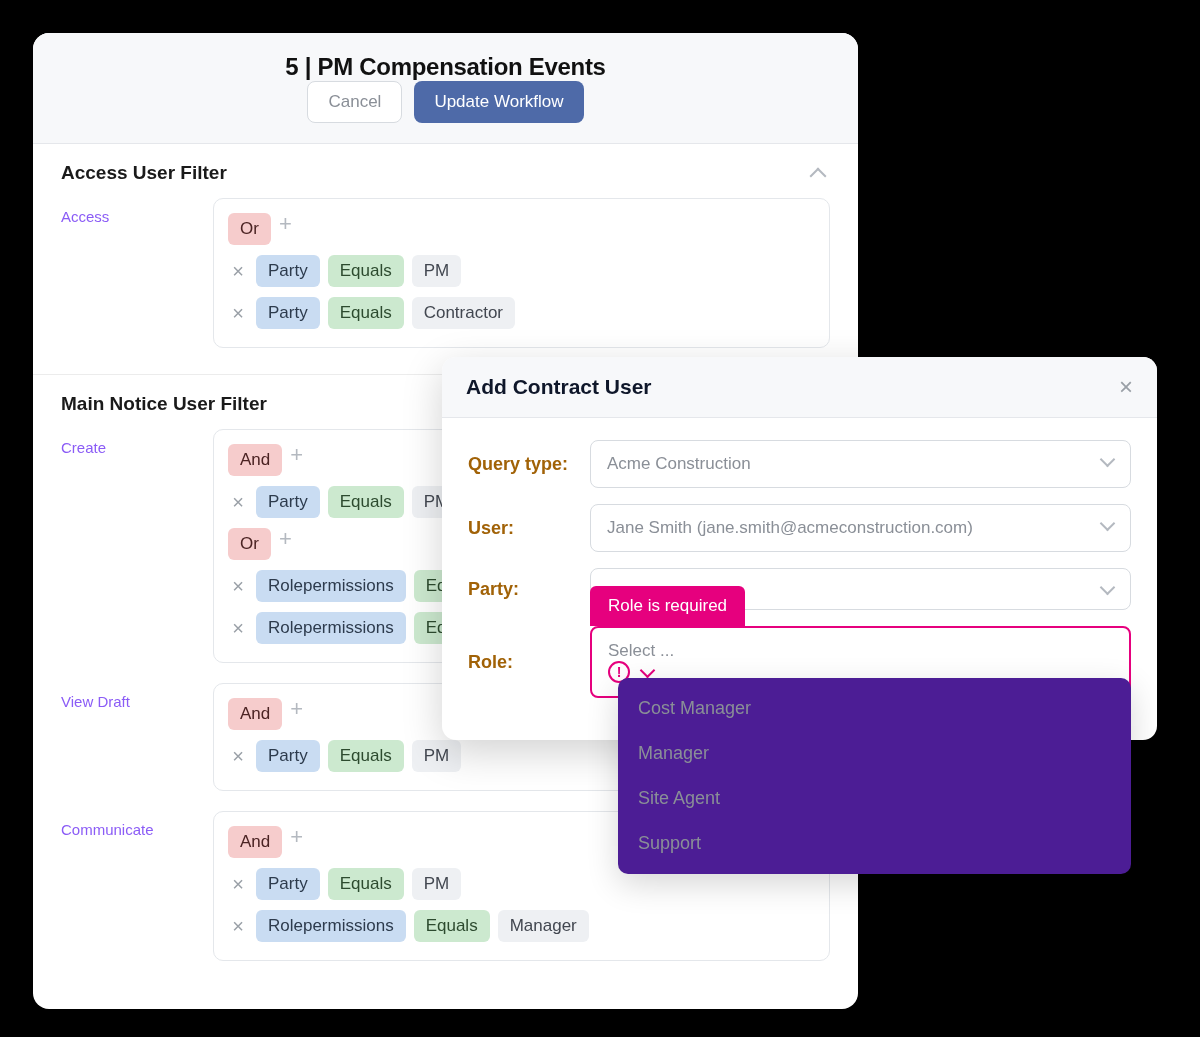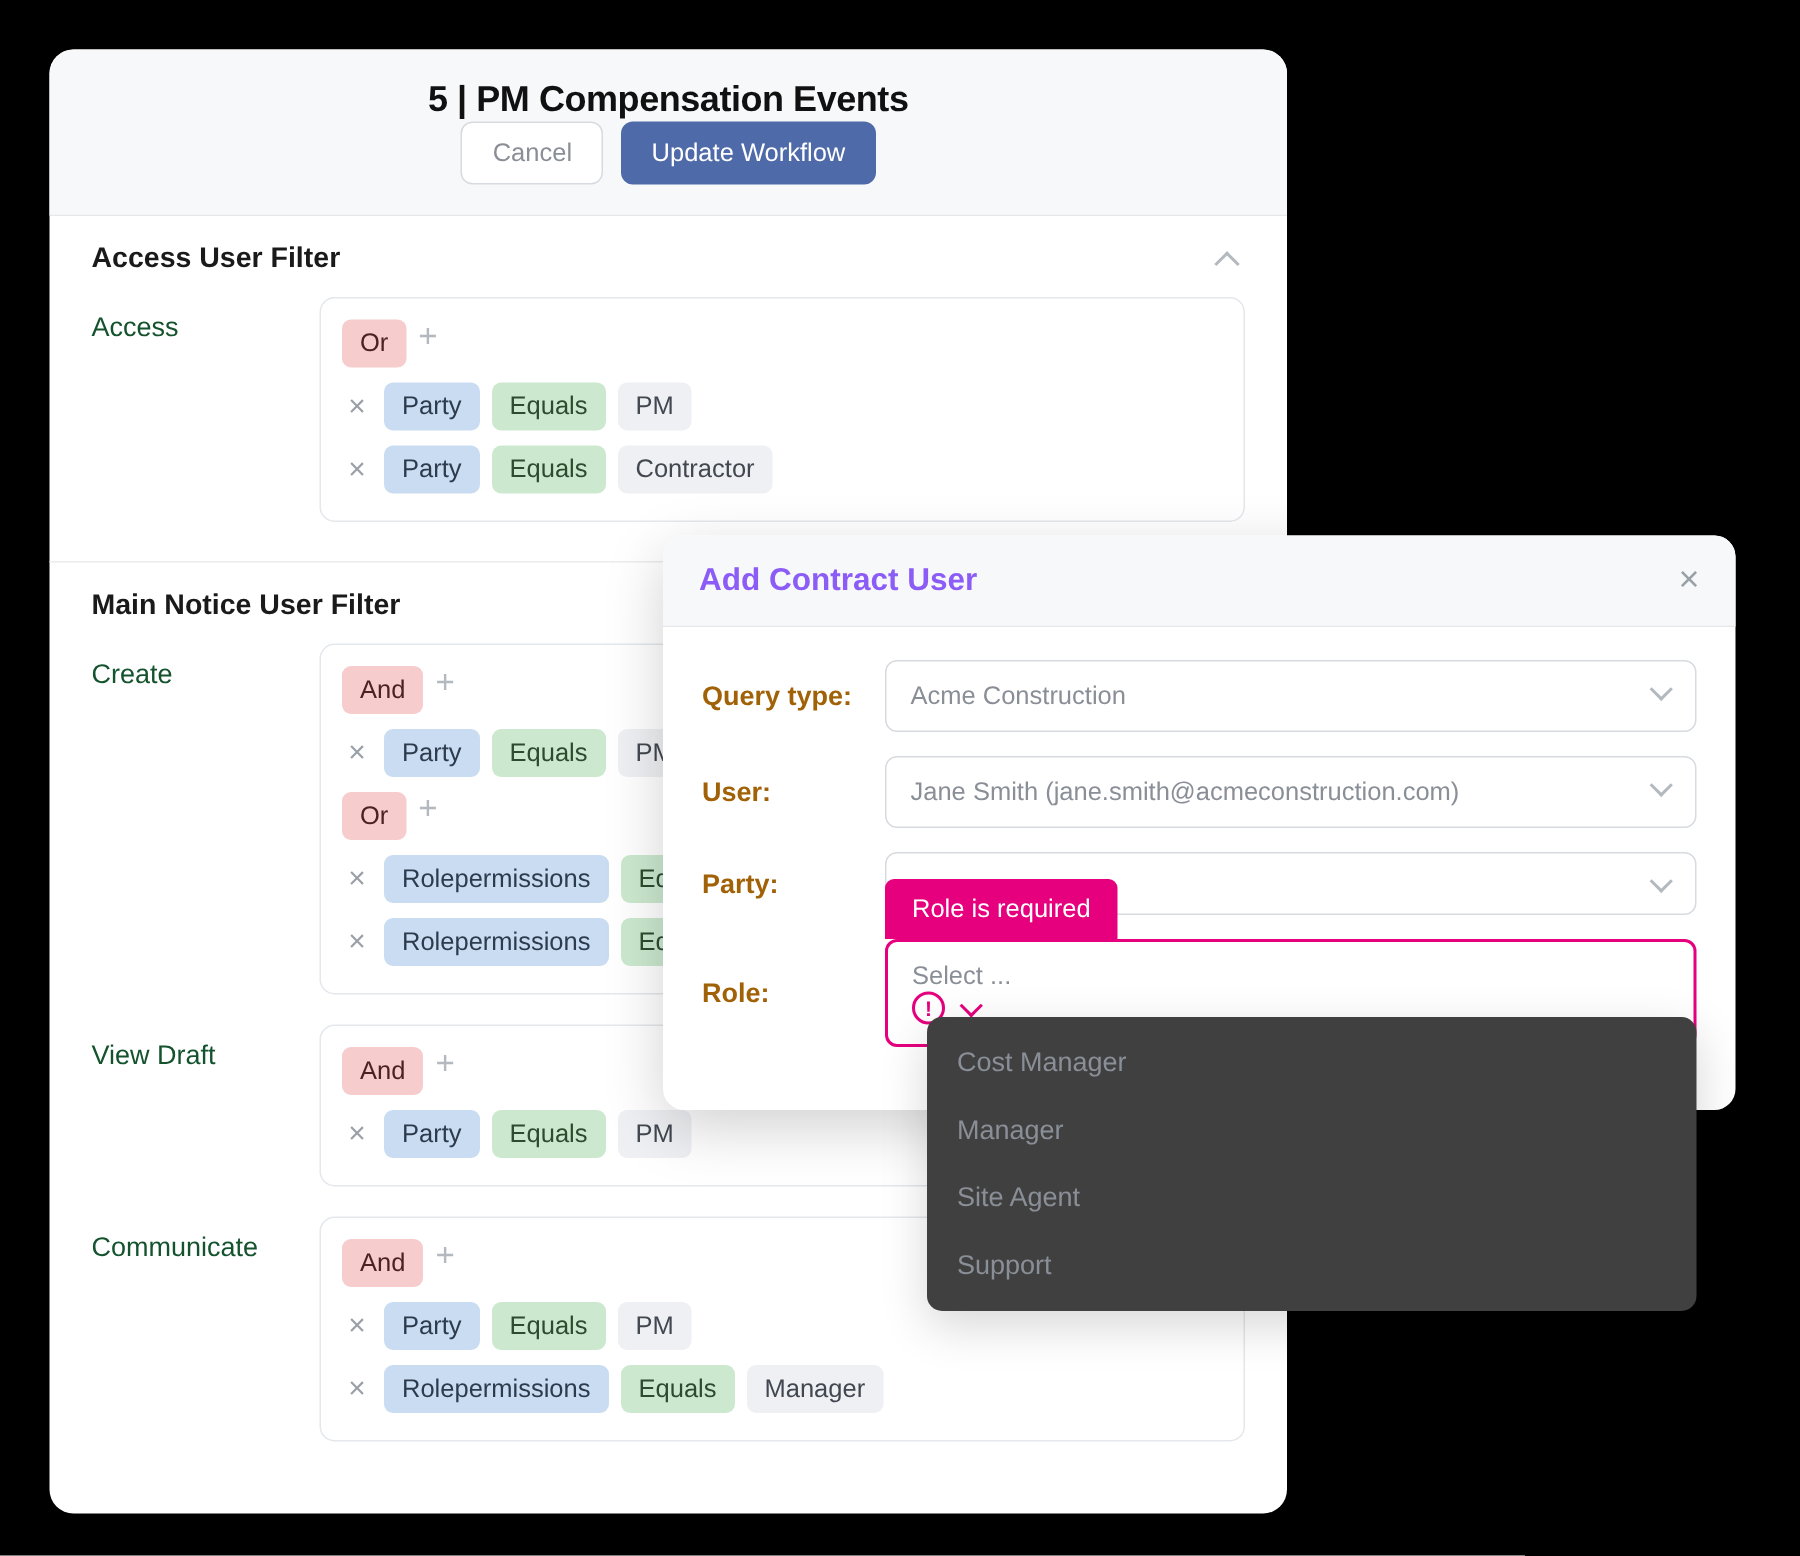--- a/index.html
+++ b/index.html
@@ -86,22 +86,22 @@
   }
   .row {
     display: flex;
     align-items: flex-start;
     margin-bottom: 20px;
     gap: 18px;
   }
   .row-label {
     width: 134px;
     flex: 0 0 134px;
-    color: #14532d;
-    font-size: 18px;
+    color: #8b5cf6;
+    font-size: 15px;
     padding-top: 10px;
   }
   .filter-box {
     flex: 1;
     border: 1px solid #e4e7eb;
     border-radius: 10px;
     padding: 14px 14px 8px 14px;
     background: #fff;
   }
   .logic-row {
@@ -160,21 +160,21 @@
     border-top-left-radius: 14px;
     border-top-right-radius: 14px;
     padding: 18px 24px;
     display: flex;
     justify-content: space-between;
     align-items: center;
   }
   .modal-title {
     font-size: 21px;
     font-weight: 700;
-    color: #8b5cf6;
+    color: #0f172a;
   }
   .modal-close {
     color: #9aa0a7;
     font-size: 24px;
     cursor: pointer;
     line-height: 1;
   }
   .modal-body { padding: 22px 26px 26px 26px; }
   .form-row {
     display: flex;
@@ -238,21 +238,21 @@
     color: #e6007e; font-size: 14px; font-weight: 700;
     display: flex; align-items: center; justify-content: center;
     margin-right: 10px;
   }
   .select-right { display: flex; align-items: center; }
   .dropdown {
     position: absolute;
     left: 150px;
     right: 0;
     top: 52px;
-    background: #404040;
+    background: #4c1d95;
     border-radius: 10px;
     box-shadow: 0 10px 32px rgba(0,0,0,0.16);
     padding: 8px 0;
     z-index: 5;
   }
   .dropdown-item {
     padding: 12px 20px;
     font-size: 18px;
     color: #8a8f97;
     cursor: pointer;

